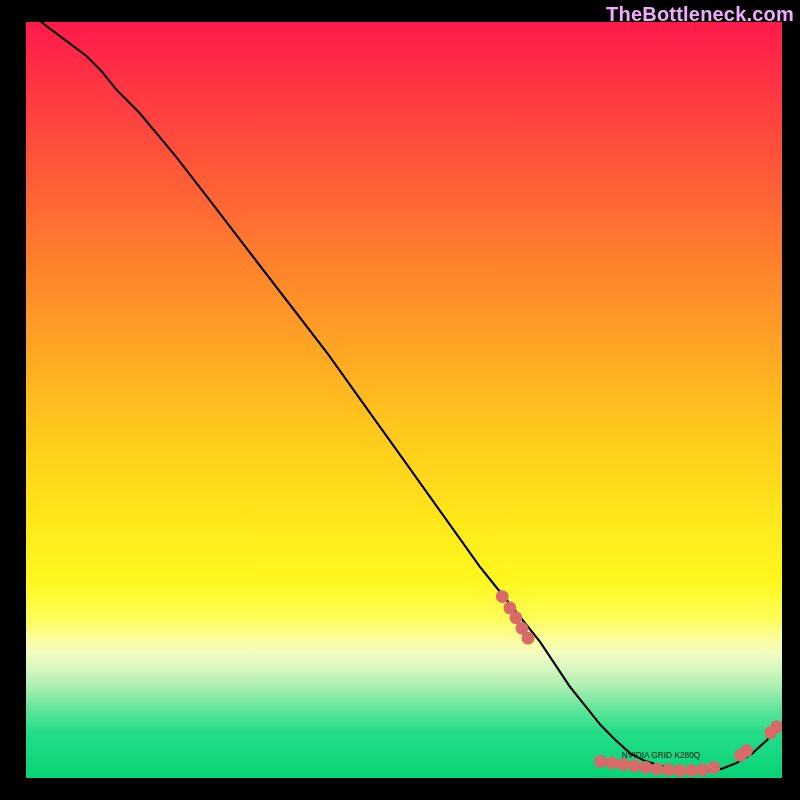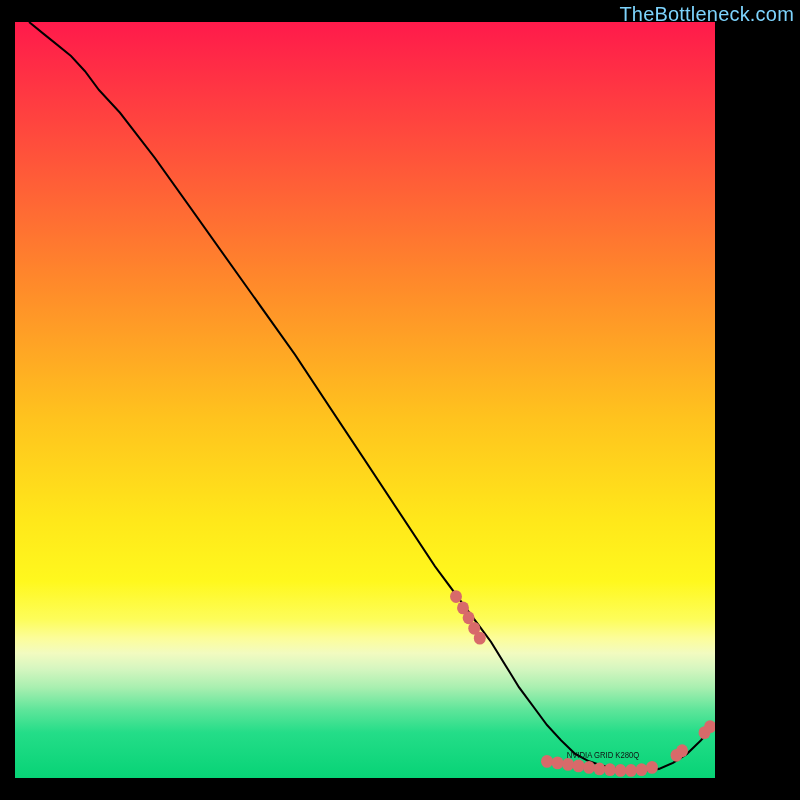--- a/index.html
+++ b/index.html
@@ -12,42 +12,42 @@
     font-family: Arial, Helvetica, sans-serif;
   }
   .stage {
     position: relative;
     width: 800px;
     height: 800px;
     background: #000;
   }
   .plot {
     position: absolute;
-    left: 15px;
+    left: 26px;
     top: 22px;
-    width: 700px;
+    width: 756px;
     height: 756px;
     overflow: hidden;
     text-align: right;
   }
   .gradient {
     position: absolute;
     inset: 0;
   }
   svg.overlay {
     position: absolute;
     inset: 0;
   }
   .watermark {
     position: absolute;
     top: 3px;
     right: 6px;
     font-size: 20px;
-    font-weight: 400;
-    color: #7dd3fc;
+    font-weight: 700;
+    color: #f0abfc;
     letter-spacing: 0.2px;
     user-select: none;
   }
 </style>
 </head>
 <body>
 
 <div class="stage">
   <div class="plot">
     <svg class="gradient" viewBox="0 0 100 100" preserveAspectRatio="none" width="100%" height="100%">

